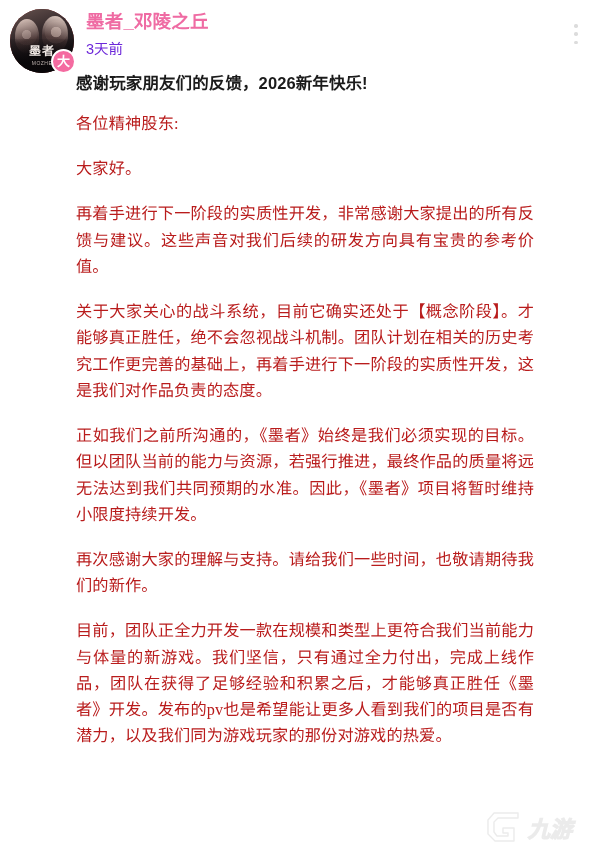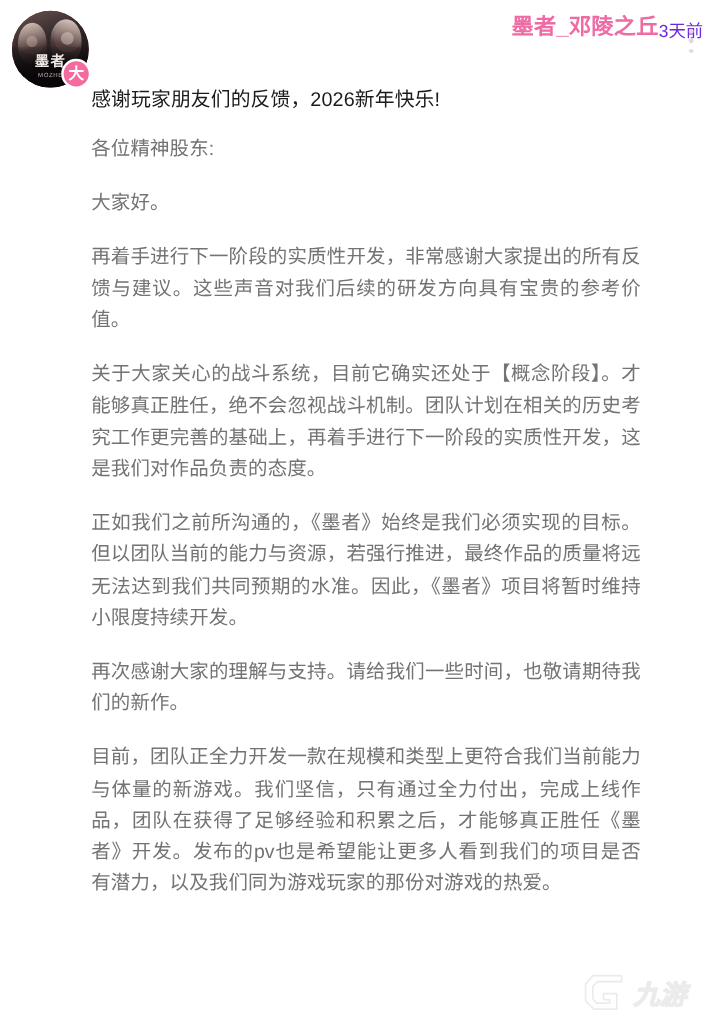--- a/index.html
+++ b/index.html
@@ -124,20 +124,21 @@
     color: #ffffff;
     font-size: 13px;
     font-weight: 700;
     line-height: 21px;
     text-align: center;
     font-family: "Liberation Sans", "DejaVu Sans", sans-serif;
   }
 
   .header-text {
     display: flex;
+    flex-direction: column;
     justify-content: flex-end;
     padding-top: 2px;
     flex: 1 1 auto;
     min-width: 0;
   }
 
   .username {
     color: #ef6ba3;
     font-size: 18.5px;
     font-weight: 700;
@@ -176,35 +177,36 @@
 
   
   .post-body {
     padding: 0 66px 0 76px;
     box-sizing: border-box;
     color: #262626;
   }
 
   .headline {
     font-size: 16.5px;
-    font-weight: 400;
+    font-weight: 700;
     line-height: 1.45;
     color: #1b1b1b;
     margin: 0 0 15px 0;
     letter-spacing: 0.1px;
   }
 
   p.para {
     font-size: 16.2px;
     line-height: 1.62;
     margin: 0 0 19px 0;
-    color: #737373;
+    color: #b91c1c;
     letter-spacing: 0.15px;
     text-align: justify;
     text-justify: inter-character;
+    font-family: Liberation Serif, serif;
   }
 
   
   .watermark {
     position: absolute;
     right: 12px;
     bottom: 10px;
     width: 104px;
     height: 40px;
     opacity: 0.5;

